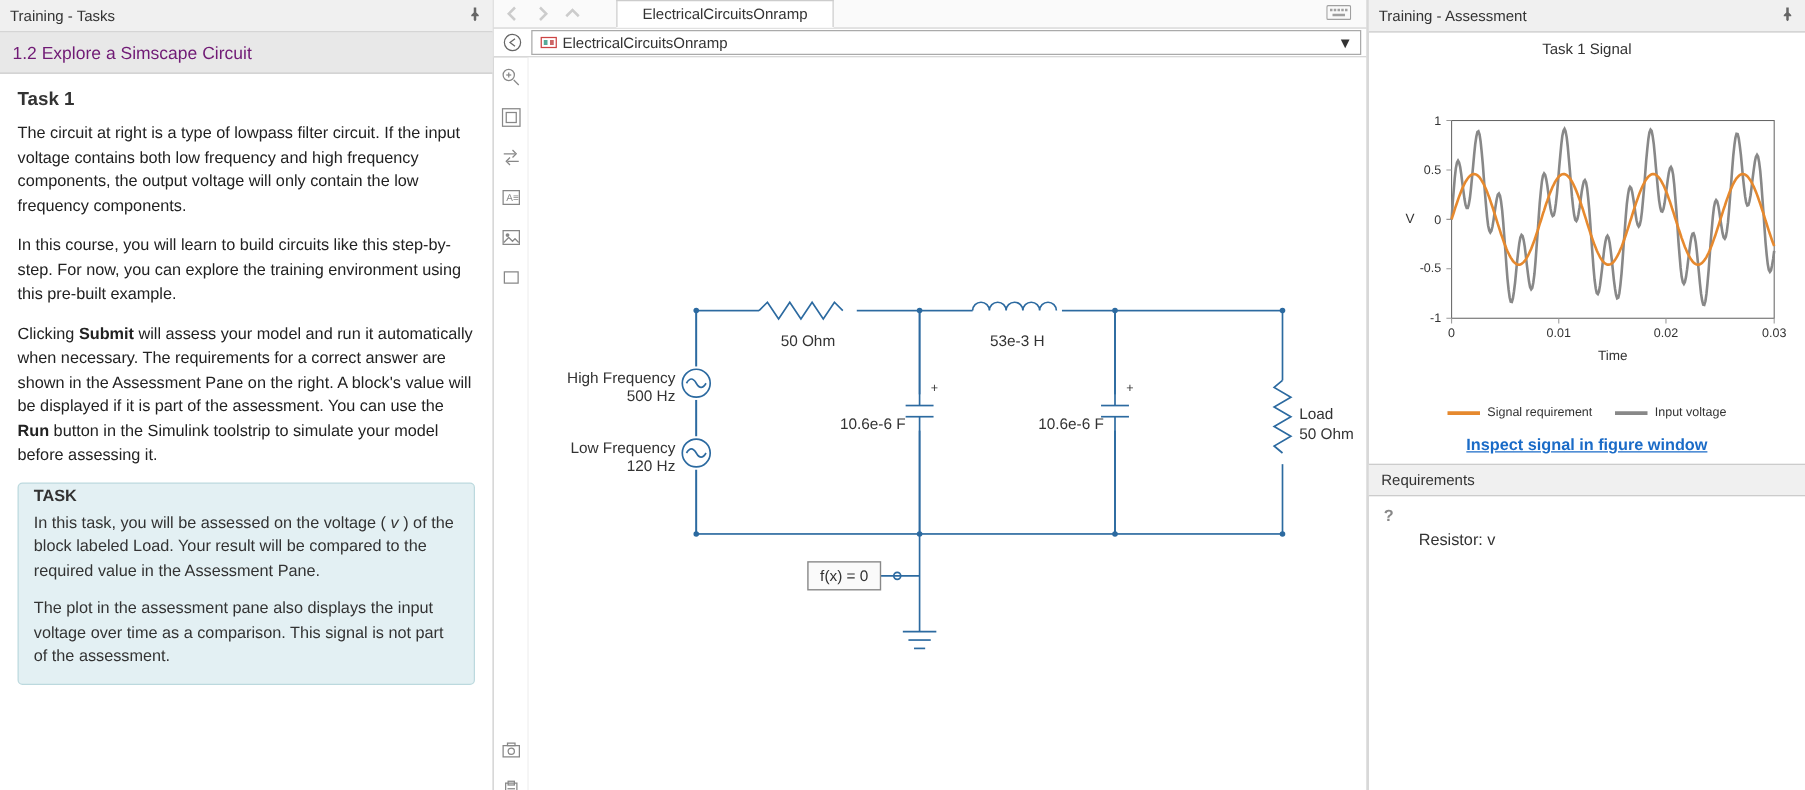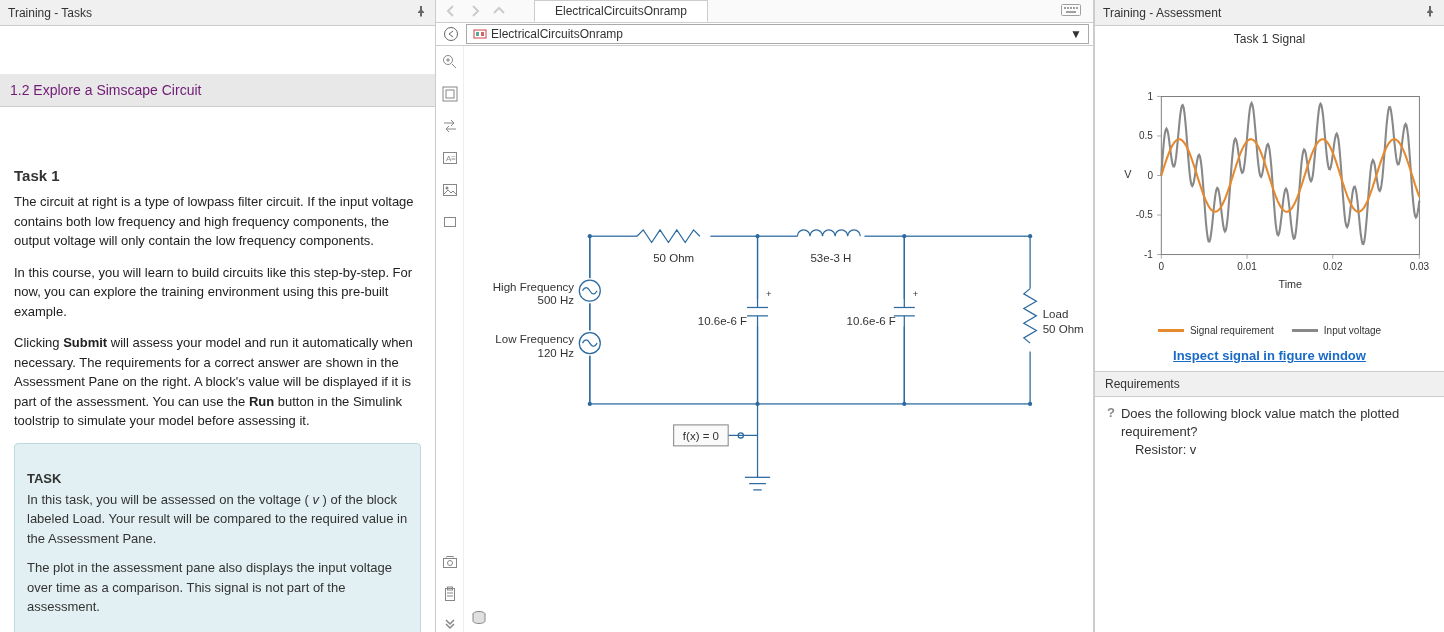--- a/index.html
+++ b/index.html
@@ -1,31 +1,31 @@
 <!DOCTYPE html>
 <html><head>
 <meta charset="utf-8">
 <style>
 * { box-sizing: border-box; margin: 0; padding: 0; }
 body { font-family: Arial, Helvetica, sans-serif; font-size: 12px; color: #333; background: #fff; width: 1444px; height: 632px; overflow: hidden; display: flex; }
 .panel { display: flex; flex-direction: column; border-right: 1px solid #ccc; }
-.panel-left { width: 436px; gap: 48px; }
+.panel-left { width: 395px; }
 .panel-center { flex: 1; }
 .panel-right { width: 350px; border-right: none; border-left: 1px solid #ccc; }
 .title-bar { background: #f0f0f0; border-bottom: 1px solid #ccc; height: 26px; display: flex; align-items: center; padding: 0 8px; font-size: 12px; color: #333; }
 .title-bar .pin { margin-left: auto; cursor: pointer; }
 .section-header { background: #e8e8e8; border-bottom: 1px solid #ccc; padding: 8px 10px; font-weight: normal; font-size: 14px; color: #701a75; }
 .scroll-content { overflow-y: auto; flex: 1; padding: 12px 14px; position: relative; }
 .scroll-content::-webkit-scrollbar { width: 14px; }
 .scroll-content::-webkit-scrollbar-track { background: #f0f0f0; }
 .scroll-content::-webkit-scrollbar-thumb { background: #c0c0c0; }
 .task-title { font-weight: bold; font-size: 15px; margin-bottom: 8px; }
 .task-para { font-size: 13px; line-height: 1.5; margin-bottom: 12px; color: #222; }
 .task-para strong { font-weight: bold; }
-.task-box { background: #e3f0f3; border: 1px solid #bcd9de; border-radius: 4px; padding: 27px 12px; margin-top: 10px; }
+.task-box { background: #e3f0f3; border: 1px solid #bcd9de; border-radius: 4px; padding: 2px 12px; margin-top: 10px; }
 .task-box-title { font-weight: bold; font-size: 13px; color: #333; margin-bottom: 4px; }
 .task-box-para { font-size: 13px; line-height: 1.5; margin-bottom: 10px; }
 
 
 .doc-nav { height: 26px; border-bottom: 1px solid #ccc; display: flex; align-items: center; padding: 0 6px; gap: 6px; background: #fafafa; }
 .nav-arrow { width: 18px; height: 18px; display: inline-flex; align-items: center; justify-content: center; cursor: pointer; opacity: 0.4; }
 .nav-arrow svg { width: 14px; height: 14px; }
 .doc-tab { border: 1px solid #ccc; border-bottom-color: #fff; background: #fff; padding: 3px 20px; font-size: 12px; margin-left: 20px; }
 .kbd-icon { margin-left: auto; padding-right: 6px; opacity: 0.6; }
 .breadcrumb-bar { height: 28px; border-bottom: 1px solid #ccc; display: flex; align-items: center; padding: 0 4px; gap: 4px; background: #fff; }
@@ -345,17 +345,17 @@
           <span class="legend-swatch gray"></span>
           <span>Input voltage</span>
         </span>
     </div>
     <a class="inspect-link">Inspect signal in figure window</a>
   </div>
   <div class="req-header">Requirements</div>
   <div class="req-item">
     <span class="req-q">?</span>
     <span class="req-text">
-      <span>Does the following block value match the plotted requirement?</span><br>
+      <br>
       <span style="padding-left:14px;display:inline-block">Resistor: v</span>
     </span>
   </div>
 </div>
 
 </body></html>

